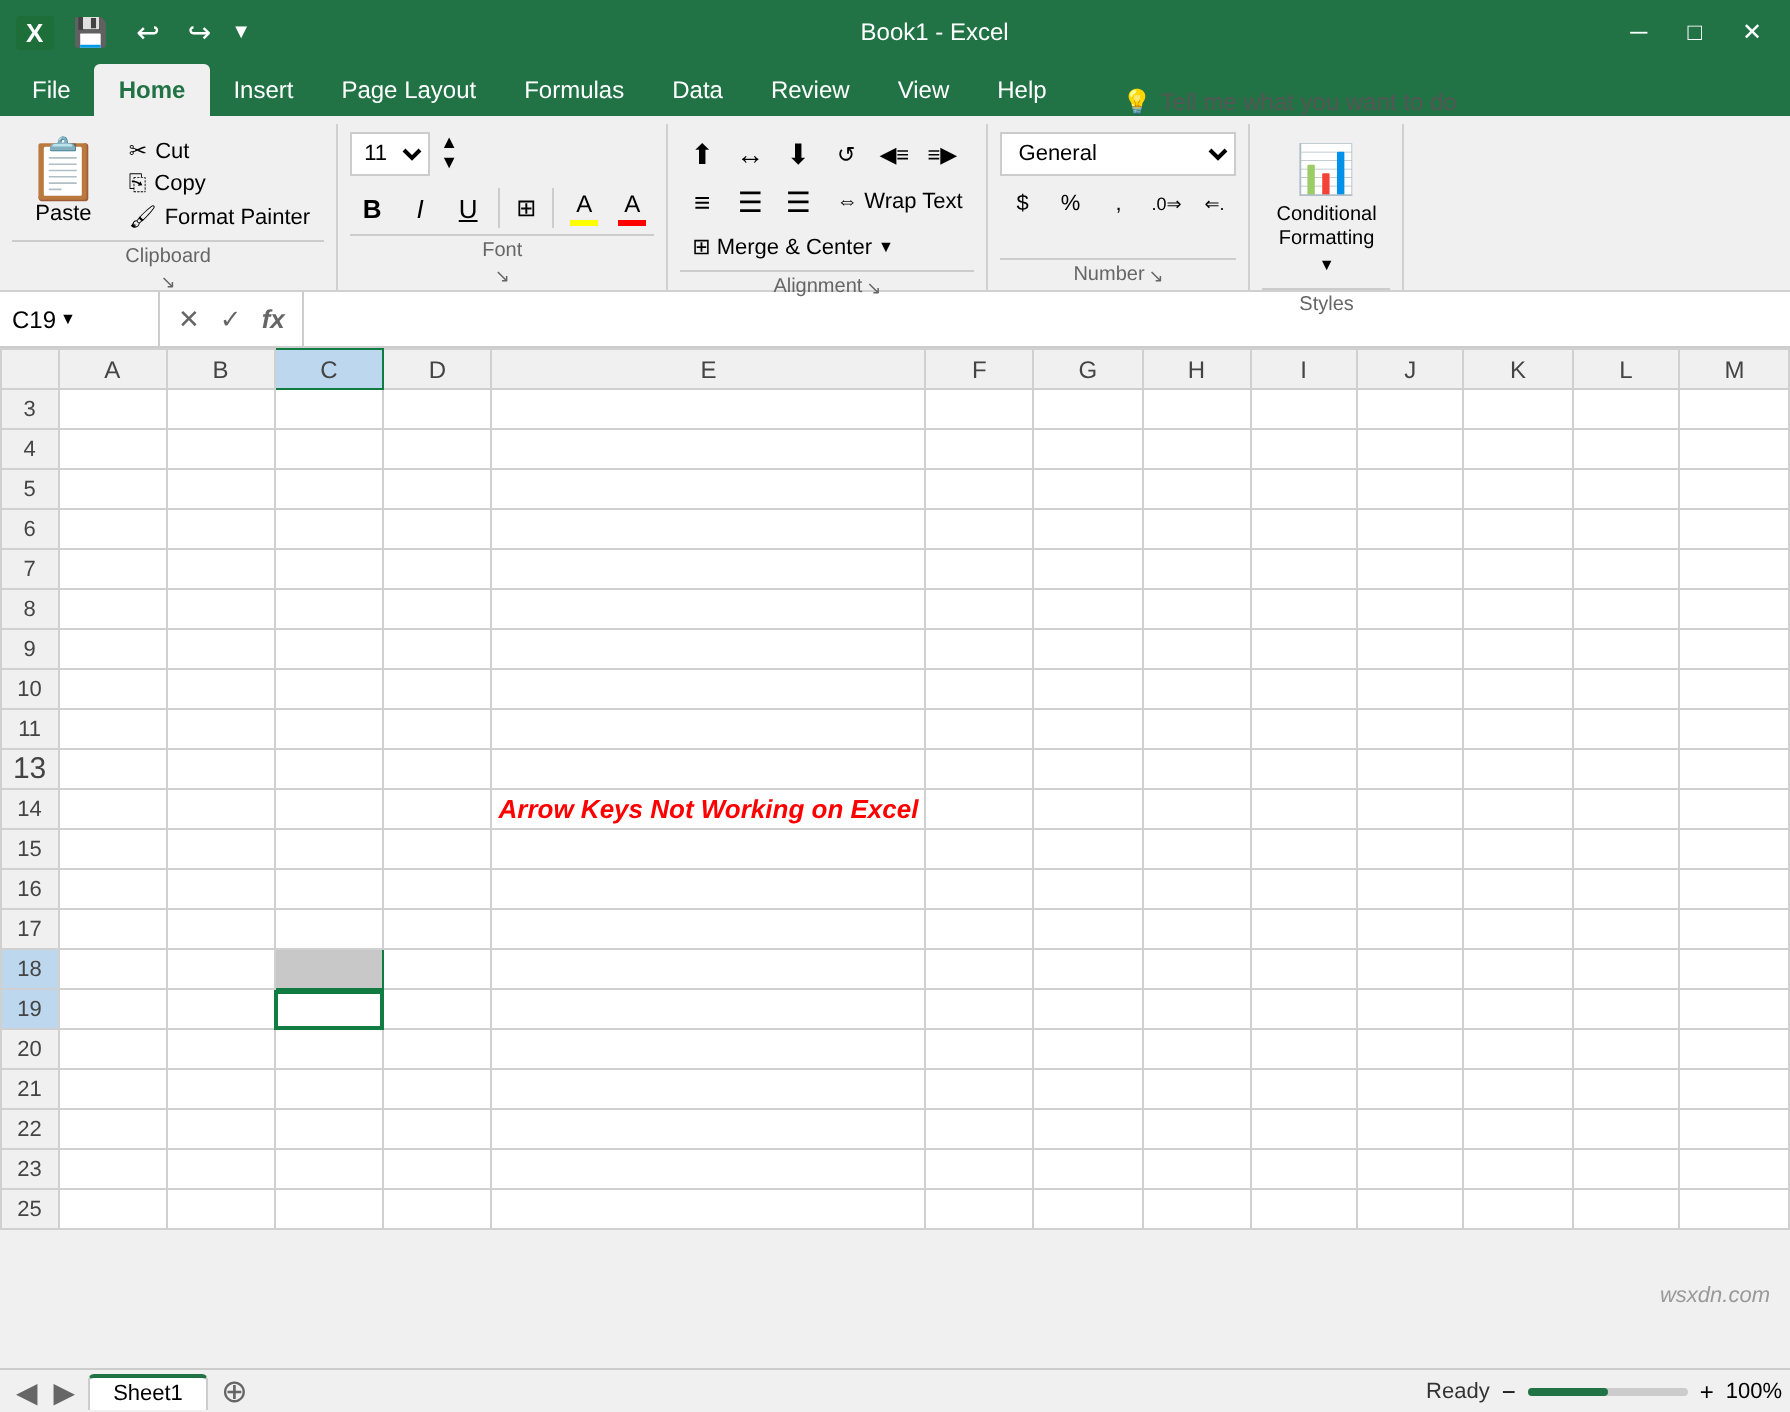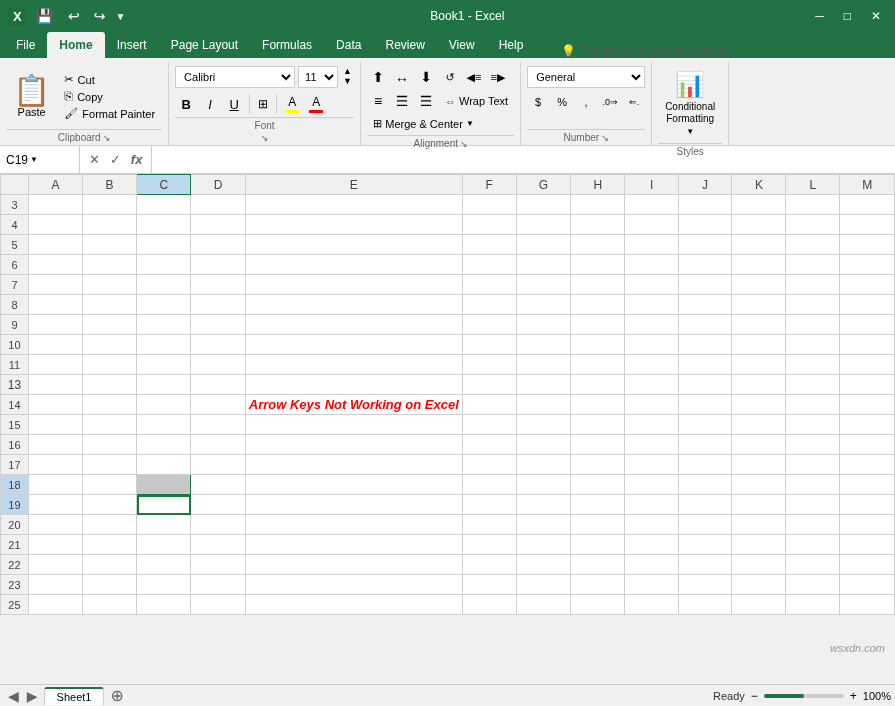--- a/index.html
+++ b/index.html
@@ -291,33 +291,30 @@
           <div class="clip-btn">
             <span>⎘</span>
             <span>Copy</span>
           </div>
           <div class="clip-btn">
             <span>🖌</span>
             <span>Format Painter</span>
           </div>
         </div>
       </div>
-      <div class="ribbon-group-label" style="border-top:1px solid #ccc;margin-top:2px;padding-top:2px;">
+      <div class="ribbon-group-label" style="border-top:1px solid #ccc;margin-top:2px;padding-top:2px;flex-direction:column;">
         <span>Clipboard</span>
         <span style="font-size:9px;">↘</span>
       </div>
     </div>
   </div>
 
   <div class="ribbon-group" style="padding:4px 6px 0;">
     <div style="flex:1;display:flex;flex-direction:column;gap:2px;">
       <div class="font-row">
-        <select class="font-select">
-          <option>Calibri</option>
-        </select>
         <select class="font-size-select">
           <option>11</option>
         </select>
         <div style="display:flex;flex-direction:column;">
           <span class="arrow-btn">▲</span>
           <span class="arrow-btn">▼</span>
         </div>
       </div>
       <div class="font-row2">
         <span class="fmt-btn bold">B</span>
@@ -600,21 +597,21 @@
             <td style="border: 1px solid rgb(208, 208, 208); height: 20px; padding: 0px 3px; cursor: cell; background: white;"></td>
             <td style="border: 1px solid rgb(208, 208, 208); height: 20px; padding: 0px 3px; cursor: cell; background: white;"></td>
             <td style="border: 1px solid rgb(208, 208, 208); height: 20px; padding: 0px 3px; cursor: cell; background: white;"></td>
             <td style="border: 1px solid rgb(208, 208, 208); height: 20px; padding: 0px 3px; cursor: cell; background: white;"></td>
             <td style="border: 1px solid rgb(208, 208, 208); height: 20px; padding: 0px 3px; cursor: cell; background: white;"></td>
             <td style="border: 1px solid rgb(208, 208, 208); height: 20px; padding: 0px 3px; cursor: cell; background: white;"></td>
             <td style="border: 1px solid rgb(208, 208, 208); height: 20px; padding: 0px 3px; cursor: cell; background: white;"></td>
             <td style="border: 1px solid rgb(208, 208, 208); height: 20px; padding: 0px 3px; cursor: cell; background: white;"></td>
           </tr>
           <tr>
-            <th style="background: rgb(240, 240, 240); border: 1px solid rgb(208, 208, 208); font-weight: normal; text-align: center; font-size: 12px; color: rgb(68, 68, 68); width: 30px; cursor: pointer;">13</th>
+            <th style="background: rgb(240, 240, 240); border: 1px solid rgb(208, 208, 208); font-weight: normal; text-align: center; font-size: 15px; color: rgb(68, 68, 68); width: 30px; cursor: pointer;">13</th>
             <td style="border: 1px solid rgb(208, 208, 208); height: 20px; padding: 0px 3px; cursor: cell; background: white;"></td>
             <td style="border: 1px solid rgb(208, 208, 208); height: 20px; padding: 0px 3px; cursor: cell; background: white;"></td>
             <td style="border: 1px solid rgb(208, 208, 208); height: 20px; padding: 0px 3px; cursor: cell; background: white;"></td>
             <td style="border: 1px solid rgb(208, 208, 208); height: 20px; padding: 0px 3px; cursor: cell; background: white;"></td>
             <td style="border: 1px solid rgb(208, 208, 208); height: 20px; padding: 0px 3px; cursor: cell; background: white;"></td>
             <td style="border: 1px solid rgb(208, 208, 208); height: 20px; padding: 0px 3px; cursor: cell; background: white;"></td>
             <td style="border: 1px solid rgb(208, 208, 208); height: 20px; padding: 0px 3px; cursor: cell; background: white;"></td>
             <td style="border: 1px solid rgb(208, 208, 208); height: 20px; padding: 0px 3px; cursor: cell; background: white;"></td>
             <td style="border: 1px solid rgb(208, 208, 208); height: 20px; padding: 0px 3px; cursor: cell; background: white;"></td>
             <td style="border: 1px solid rgb(208, 208, 208); height: 20px; padding: 0px 3px; cursor: cell; background: white;"></td>

